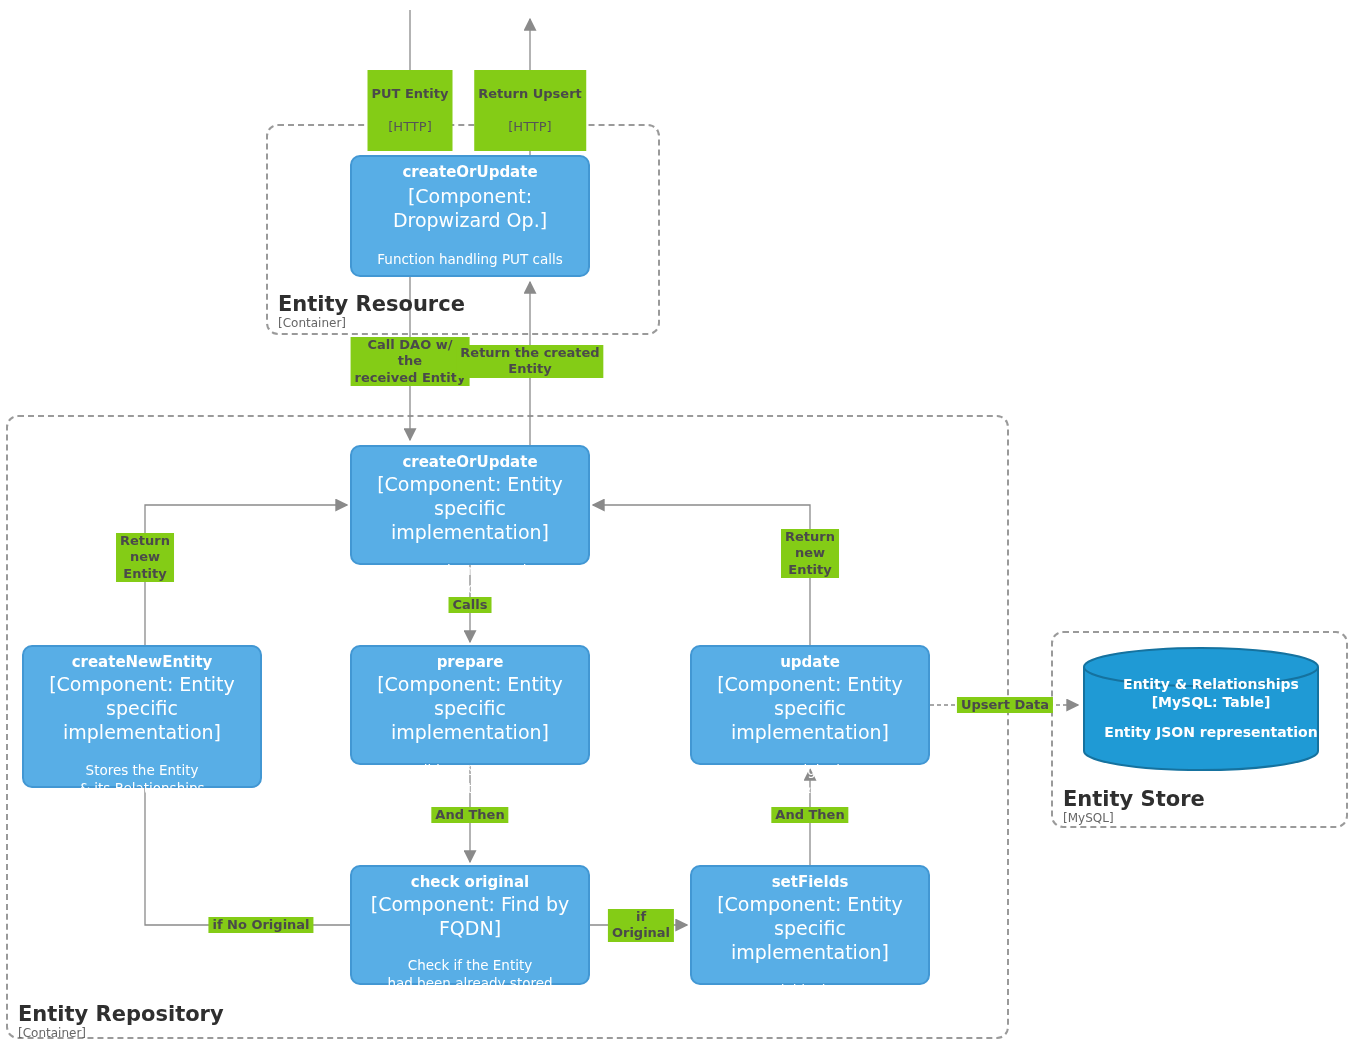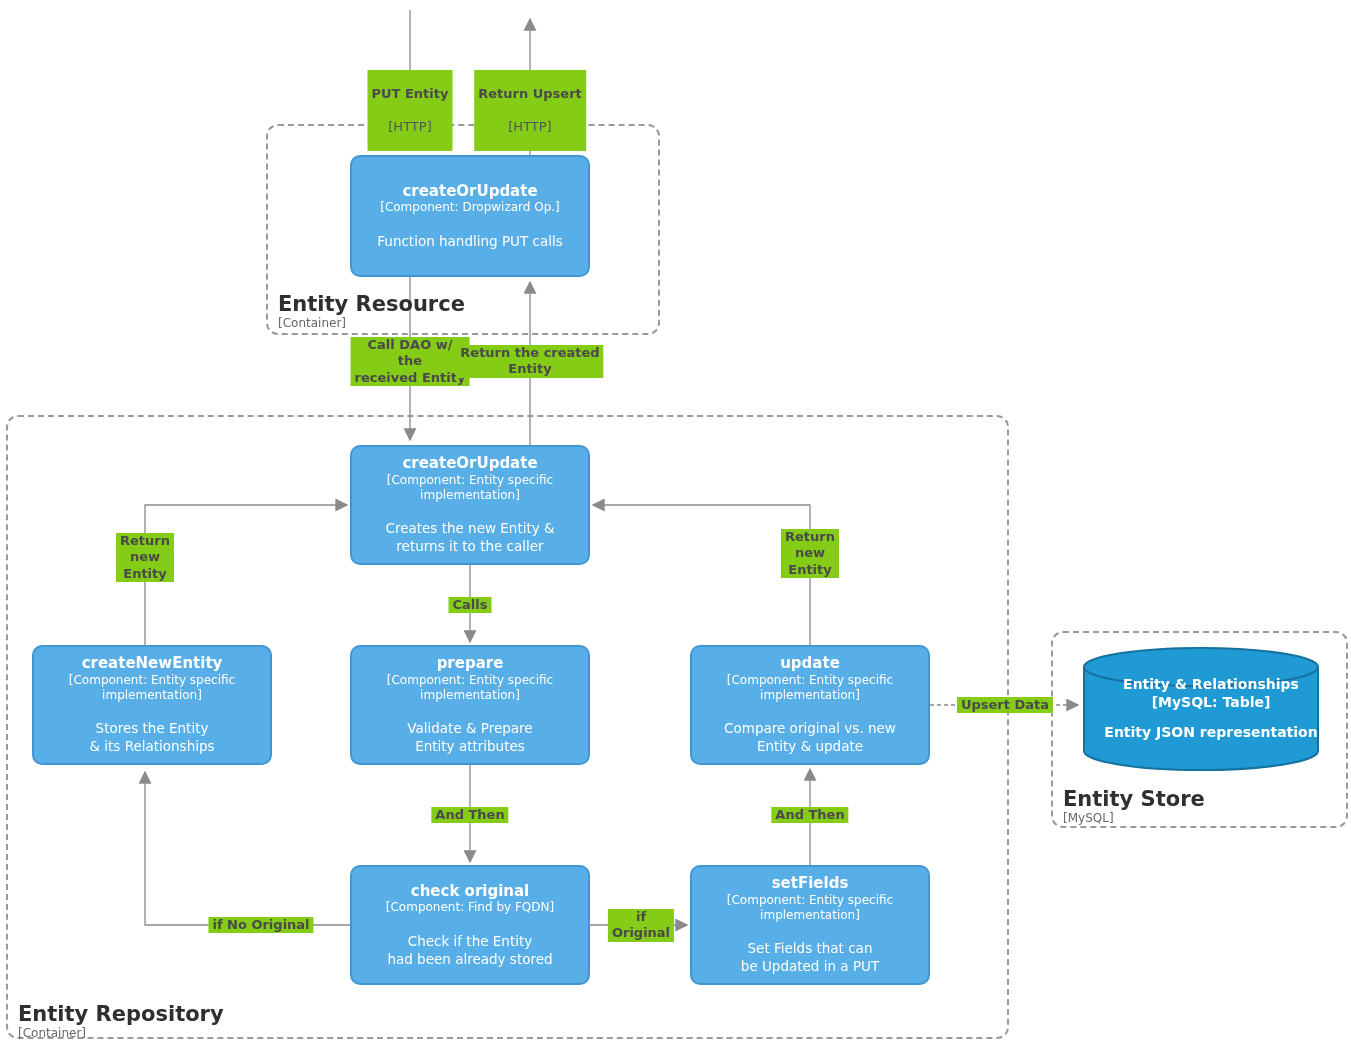--- a/index.html
+++ b/index.html
@@ -27,24 +27,24 @@
   .container-label .cm{font-size:12px;color:var(--container-meta);line-height:1.3;}
   svg.edges{position:absolute;left:0;top:0;z-index:1;pointer-events:none;}
   svg.edges path.edge{stroke:var(--edge);stroke-width:1.3;fill:none;}
   svg.edges path.dash{stroke-dasharray:4 3;}
   svg.edges .ah{fill:var(--edge);}
   svg.edges .db{fill:var(--database-fill);stroke:var(--database-border);stroke-width:2;}
   .component{
     position:absolute;width:240px;box-sizing:border-box;z-index:2;
     background:var(--component-fill);border:2px solid var(--component-border);
     border-radius:10px;color:#ffffff;display:flex;flex-direction:column;
-    align-items:center;justify-content:center;text-align:center;padding:6px 16px;
+    align-items:center;justify-content:space-between;text-align:center;padding:6px 16px;
   }
   .c-title{font-size:15px;font-weight:bold;line-height:1.25;}
-  .c-meta{font-size:12px;line-height:1.28;white-space:pre-line;}
+  .c-meta{font-size:19px;line-height:1.28;white-space:pre-line;}
   .c-desc{font-size:13.5px;line-height:1.32;white-space:pre-line;margin-top:17px;}
   .db-text{
     position:absolute;z-index:2;color:#ffffff;display:flex;flex-direction:column;
     align-items:center;justify-content:center;text-align:center;
   }
   .db-text .c-title,.db-text .c-meta{font-weight:bold;font-size:14px;}
   .db-text .c-desc{font-weight:bold;font-size:14px;margin-top:12px;}
   .edge-label{
     position:absolute;z-index:3;transform:translateX(-50%);
     background:#84cc16;padding:0 4px;text-align:center;
@@ -105,21 +105,21 @@
   </div>
 
   <div class="component" style="left:350px;top:445px;height:120px">
     <div class="c-title">createOrUpdate</div>
     <div class="c-meta">[Component: Entity specific
 implementation]</div>
     <div class="c-desc">Creates the new Entity &amp;
 returns it to the caller</div>
   </div>
 
-  <div class="component" style="left:32px;top:645px;height:120px">
+  <div class="component" style="left:22px;top:645px;height:143px">
     <div class="c-title">createNewEntity</div>
     <div class="c-meta">[Component: Entity specific
 implementation]</div>
     <div class="c-desc">Stores the Entity
 &amp; its Relationships</div>
   </div>
 
   <div class="component" style="left:350px;top:645px;height:120px">
     <div class="c-title">prepare</div>
     <div class="c-meta">[Component: Entity specific

